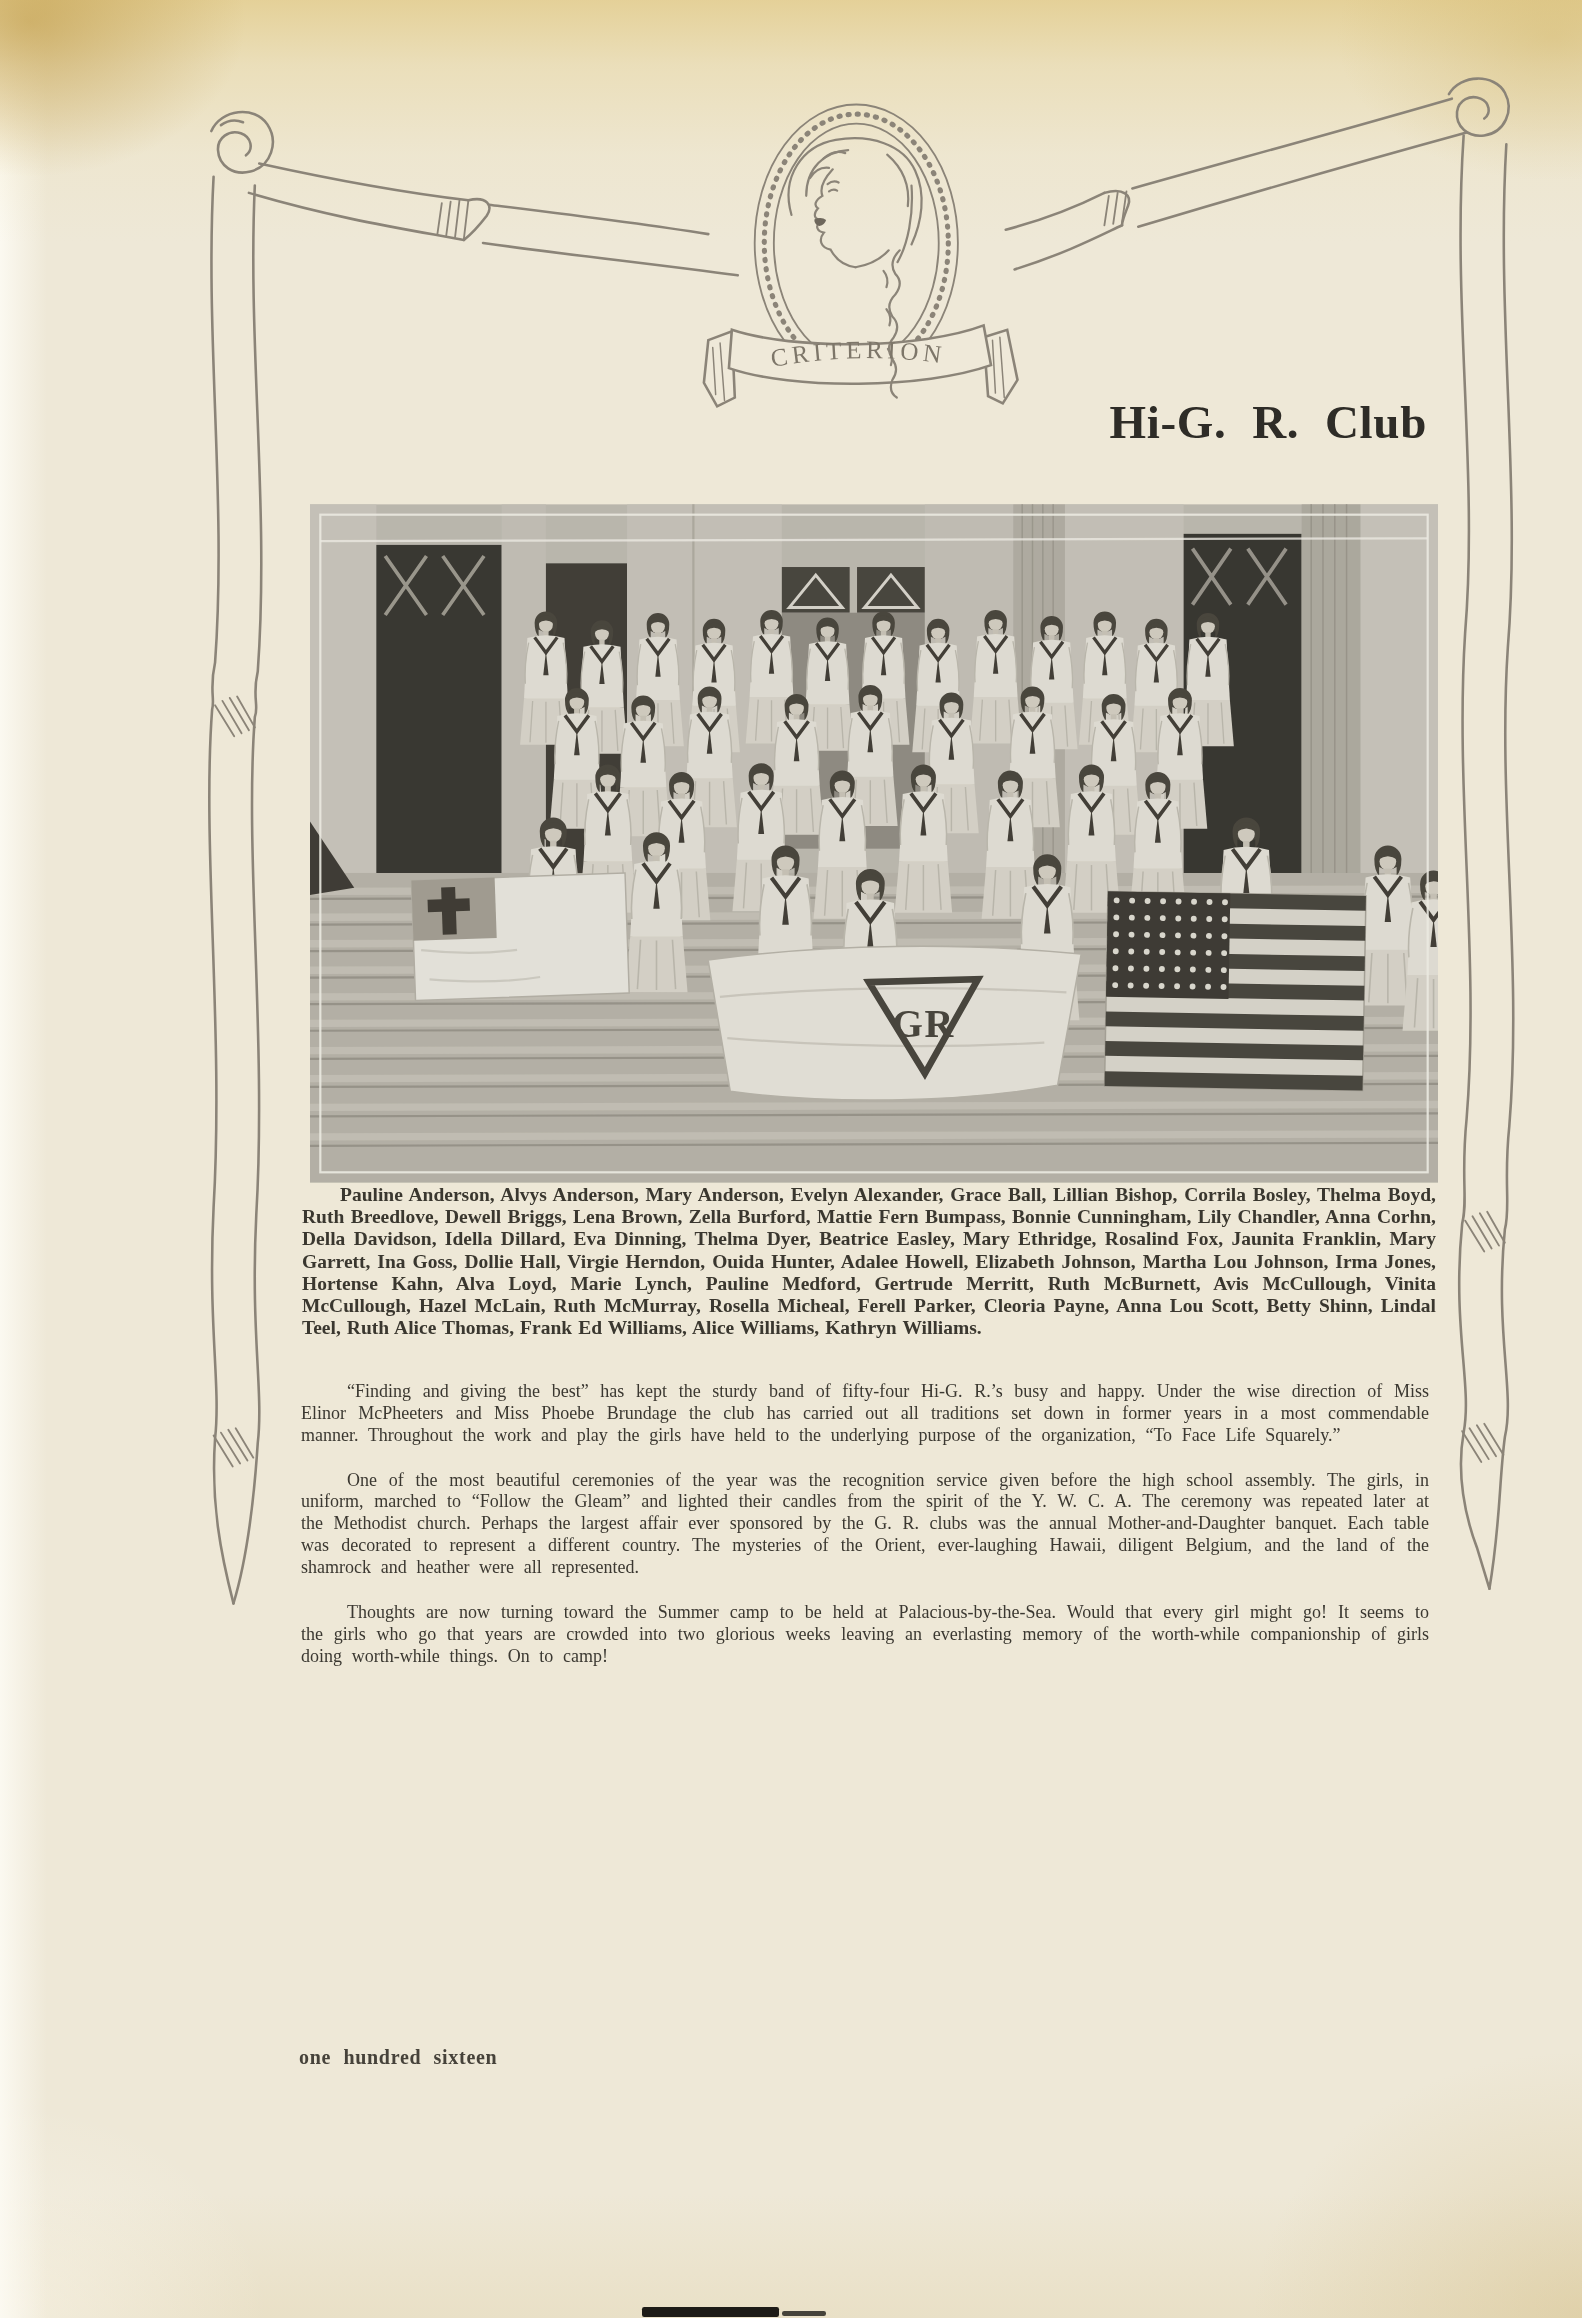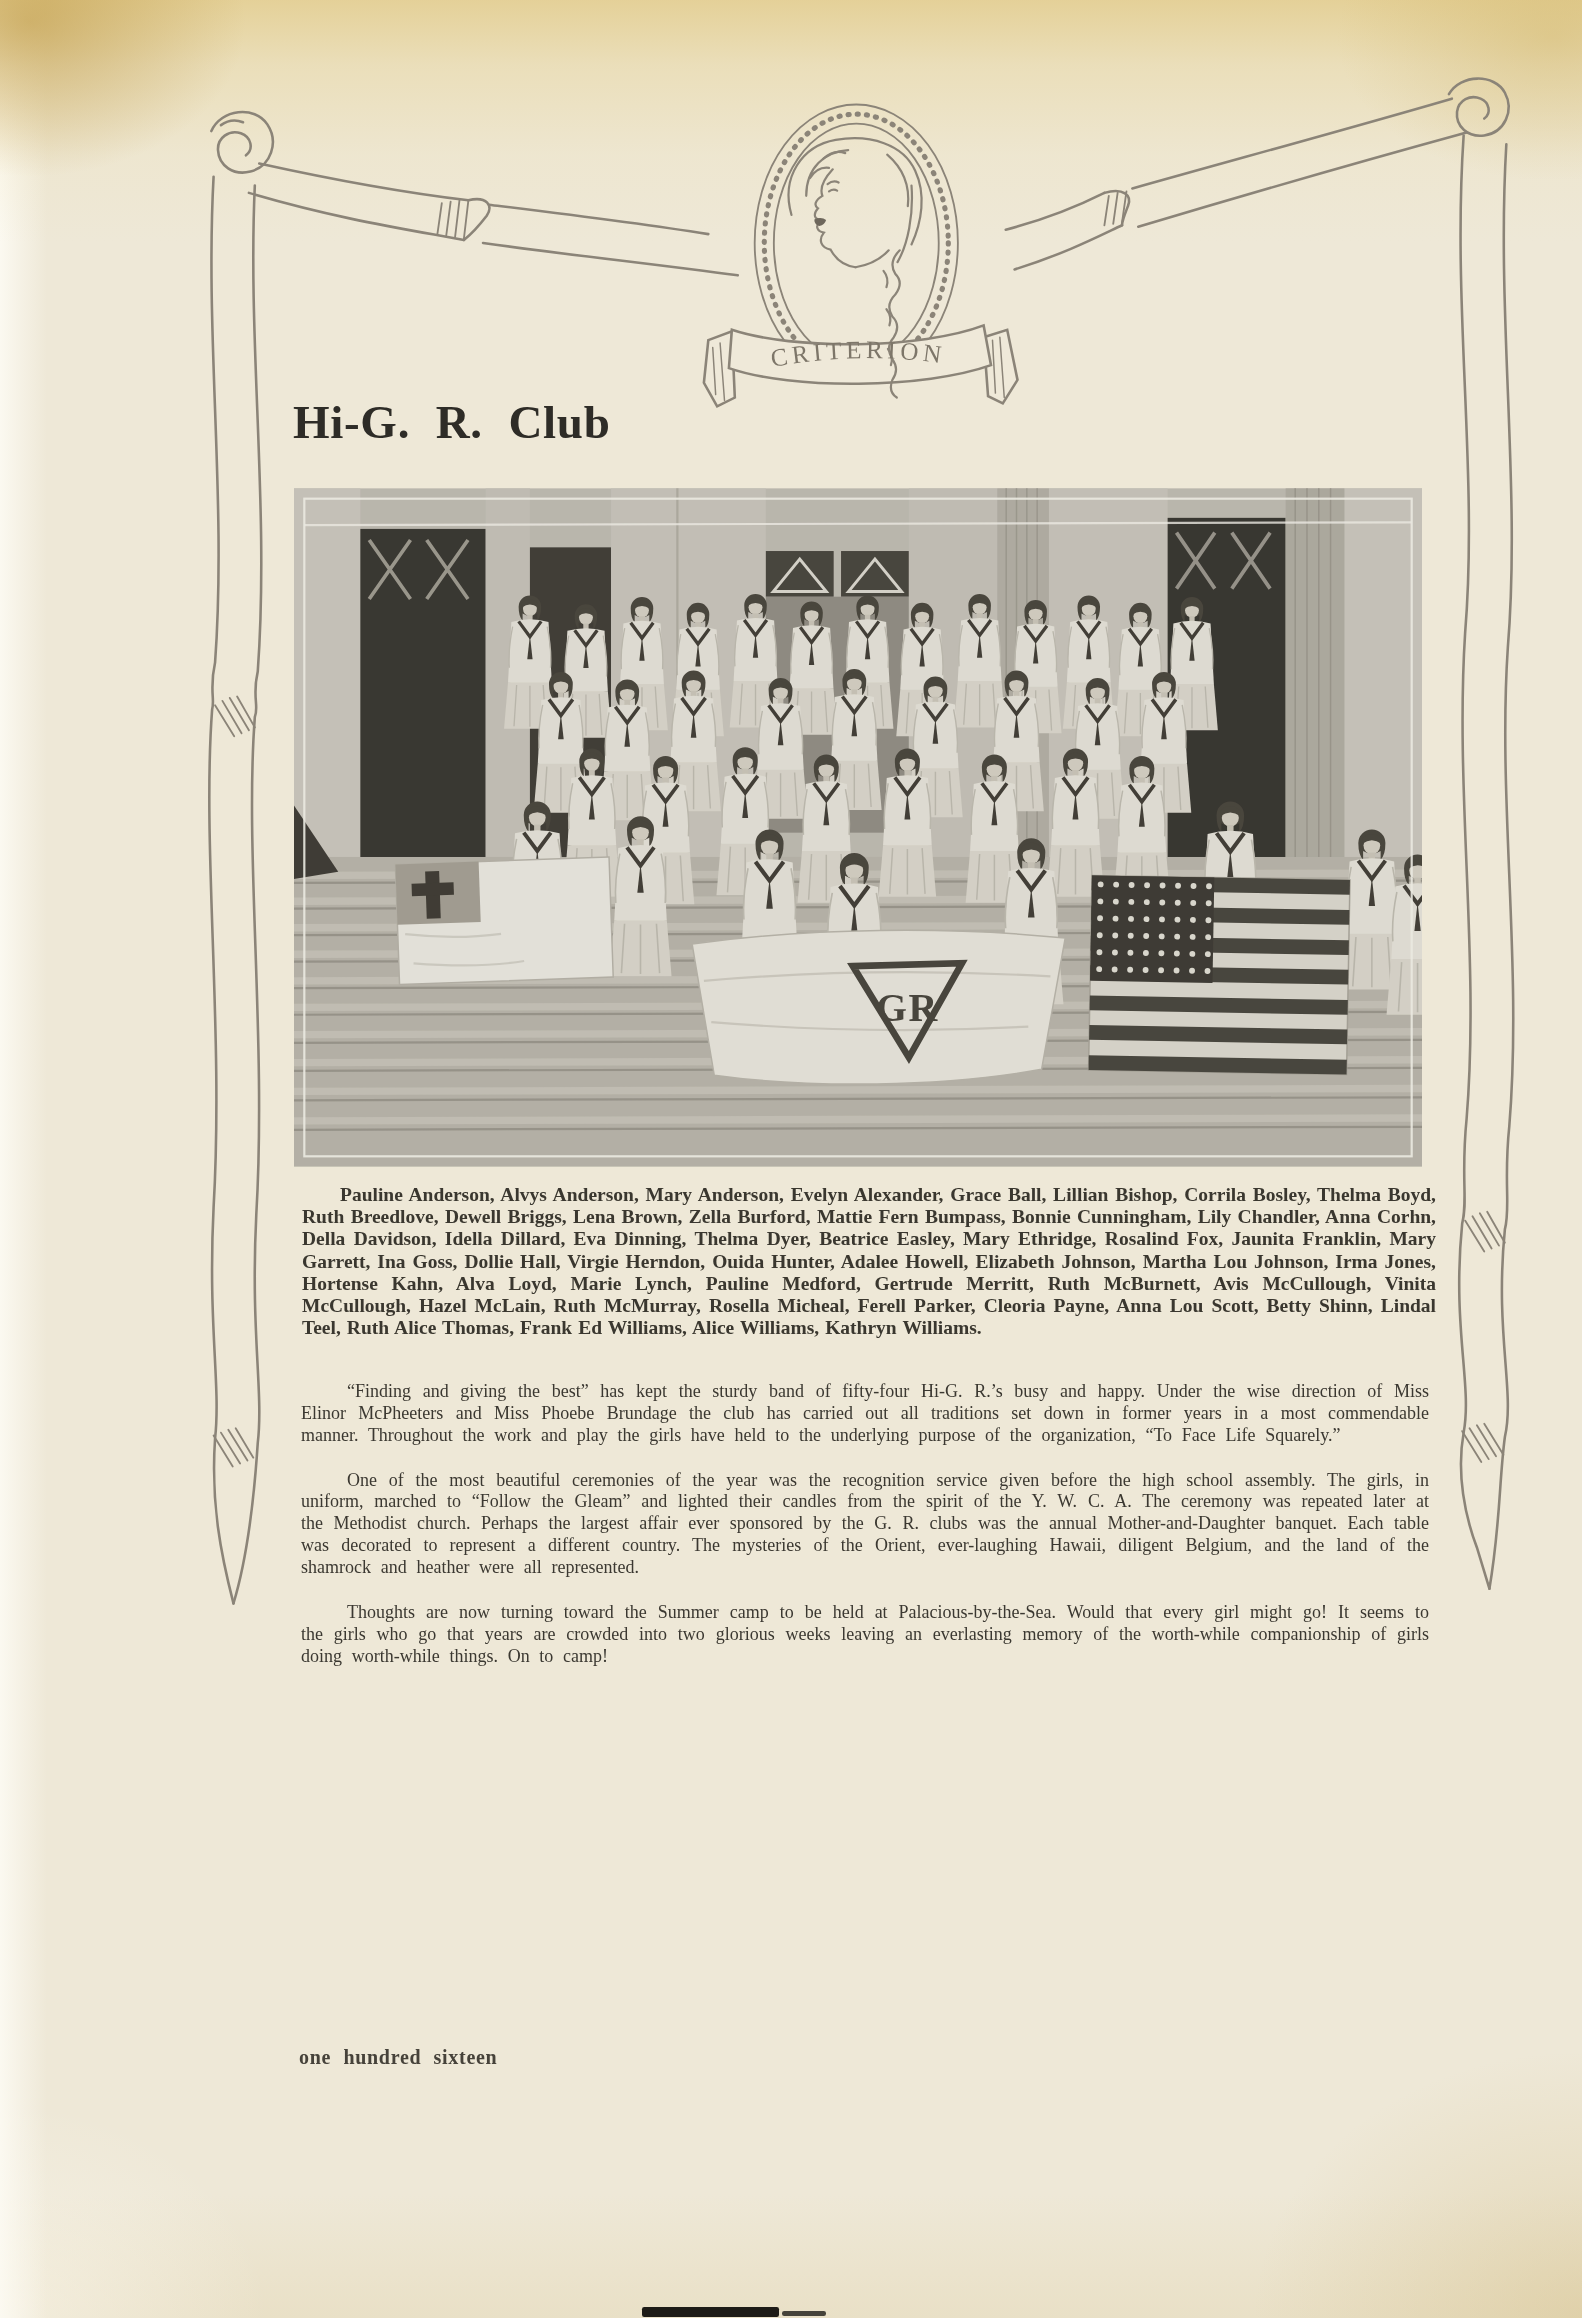--- a/index.html
+++ b/index.html
@@ -12,24 +12,24 @@
       linear-gradient(90deg, rgba(252,250,242,.95) 0px, rgba(252,250,242,.55) 19px, rgba(252,250,242,0) 47px),
       radial-gradient(471px 383px at 1583px 2319px, rgba(206,180,115,.35), rgba(206,180,115,0) 70%),
       radial-gradient(383px 309px at 0px 2319px, rgba(252,249,240,.55), rgba(252,249,240,0) 70%),
       linear-gradient(0deg, rgba(216,196,140,.22) 0px, rgba(216,196,140,0) 125px),
       #eee8d7;
     font-family:"Liberation Serif","DejaVu Serif",serif;color:#38352f;
   }
   .border-art{position:absolute;left:0;top:0;pointer-events:none;}
   .page-title{
     position:absolute;left:293px;top:399px;width:1134px;margin:0;
-    text-align:left;font-size:47px;font-weight:bold;color:#2e2c27;
+    text-align:right;font-size:47px;font-weight:bold;color:#2e2c27;
     letter-spacing:0.7px;word-spacing:13.2px;line-height:1;
   }
-  .photo-wrap{position:absolute;left:294px;top:488px;width:1128px;height:776px;margin:0;}
+  .photo-wrap{position:absolute;left:294px;top:488px;width:1128px;height:776px;margin:16px;}
   .photo-wrap svg{display:block;}
   .roster{
     position:absolute;left:293px;top:1175px;width:1134px;margin:9px;
     font-size:19.5px;font-weight:bold;line-height:1.14;text-align:justify;
     text-indent:38px;color:#3a372f;word-spacing:.06em;
   }
   .body-text{position:absolute;left:293px;top:1381px;width:1136px;}
   .body-text p{
     margin:0 0 23px 8px;font-size:18px;line-height:1.215;text-align:justify;
     text-indent:46px;color:#3b3831;word-spacing:.29em;

